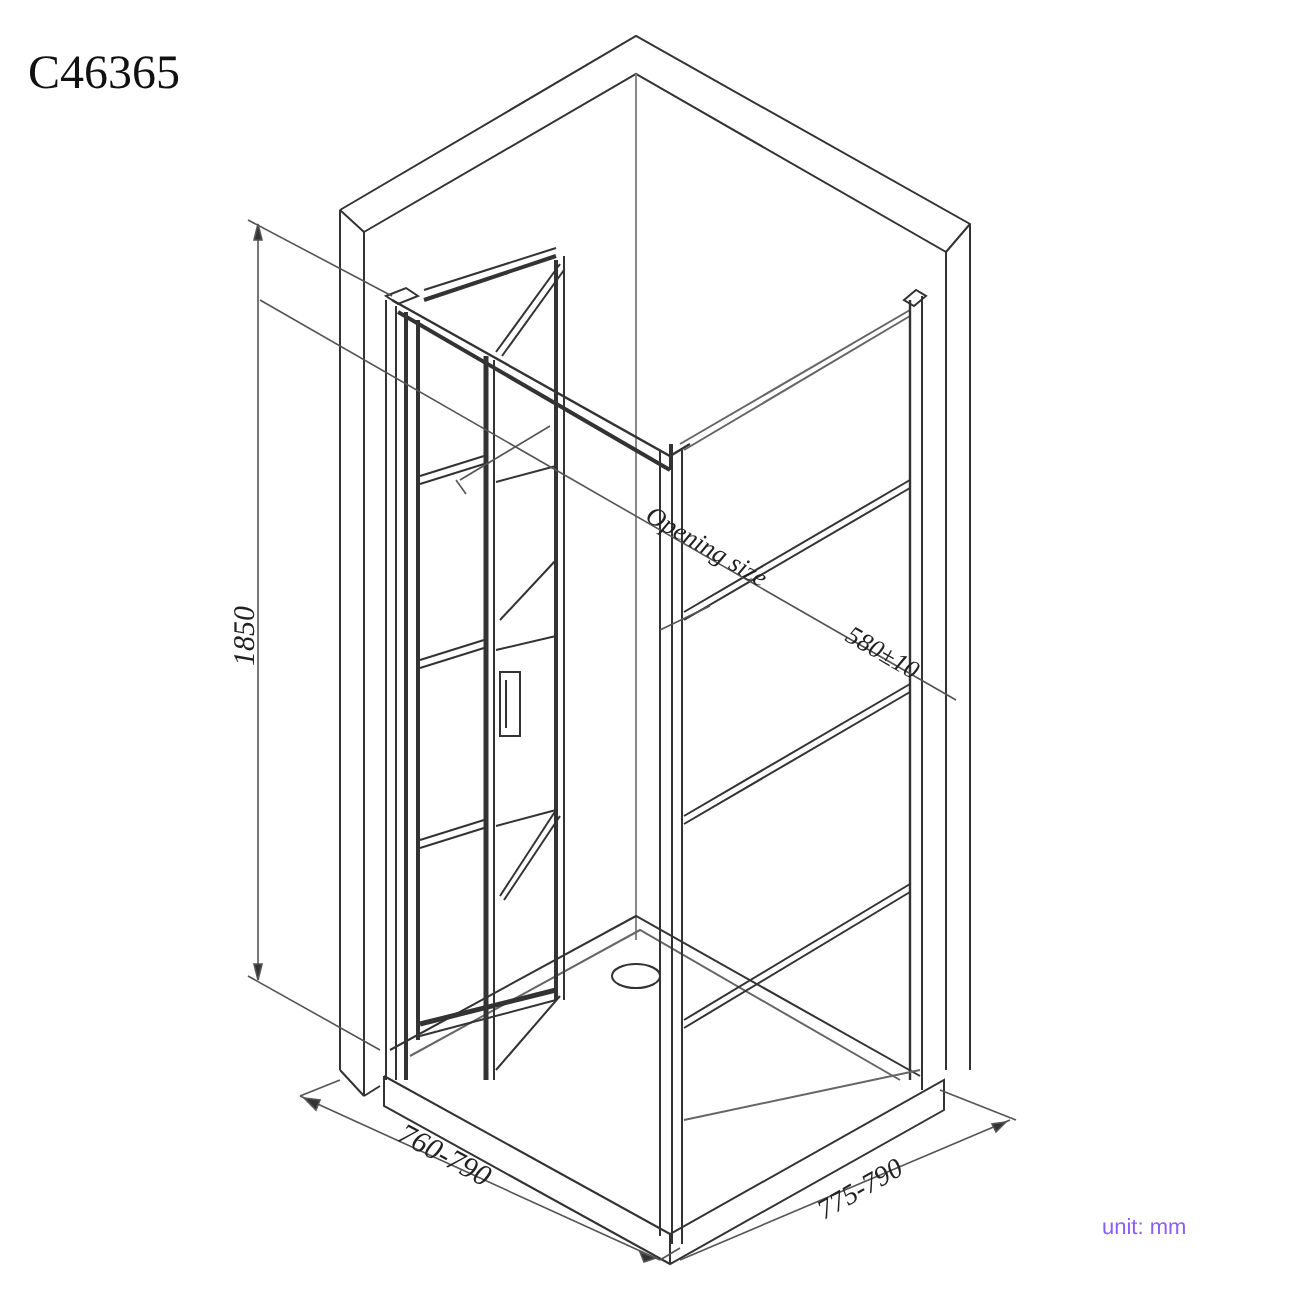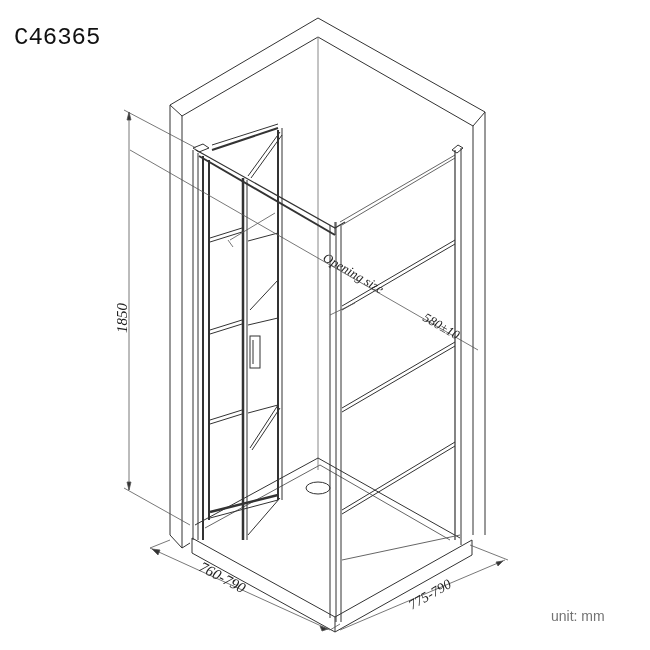--- a/index.html
+++ b/index.html
@@ -1,23 +1,23 @@
 <!DOCTYPE html>
 <html><head>
 <meta charset="utf-8">
 <style>
   html, body { margin: 0; padding: 0; background: #ffffff; }
   body { width: 650px; height: 650px; position: relative; overflow: hidden; }
   .model-code {
     position: absolute; left: 14px; top: 24px;
-    font-family: Liberation Mono, monospace; font-size: 24px; color: #111;
+    font-family: Liberation Serif, serif; font-size: 24px; color: #111;
   }
   .unit-label {
     position: absolute; left: 551px; top: 608px;
-    font-family: "Liberation Sans", sans-serif; font-size: 14px; color: #737373;
+    font-family: "Liberation Sans", sans-serif; font-size: 11px; color: #8b5cf6;
   }
   svg { position: absolute; left: 0; top: 0; }
   .dimtext { font-family: "Liberation Serif", serif; font-style: italic; fill: #222; }
 </style>
 </head>
 <body>
 
 <div class="model-code">C46365</div>
 <div class="unit-label">unit: mm</div>
 

